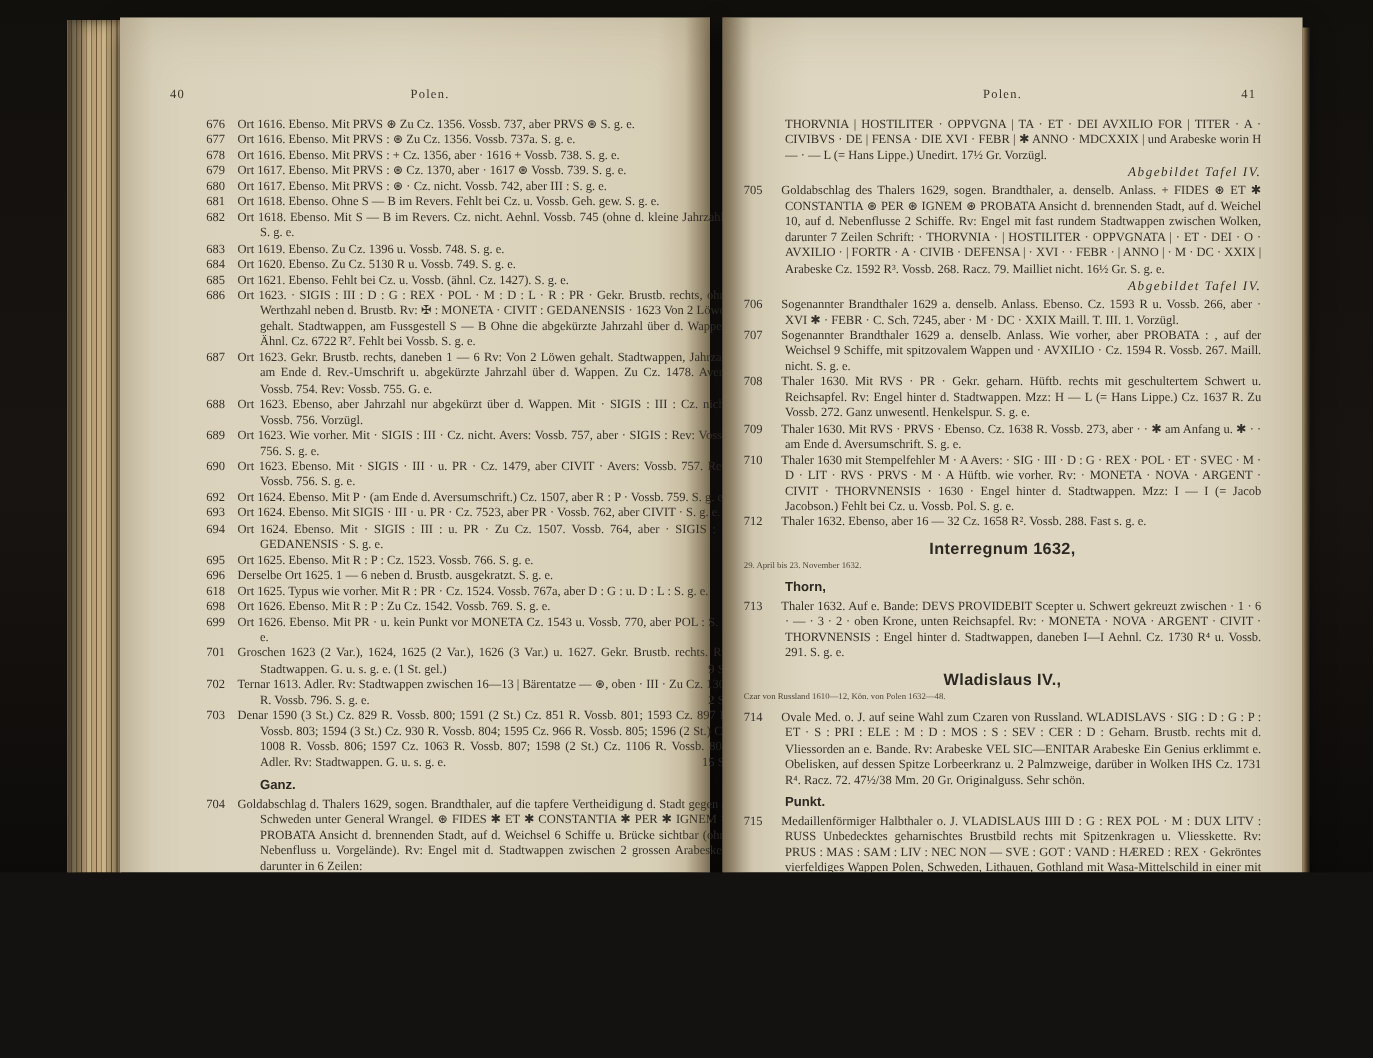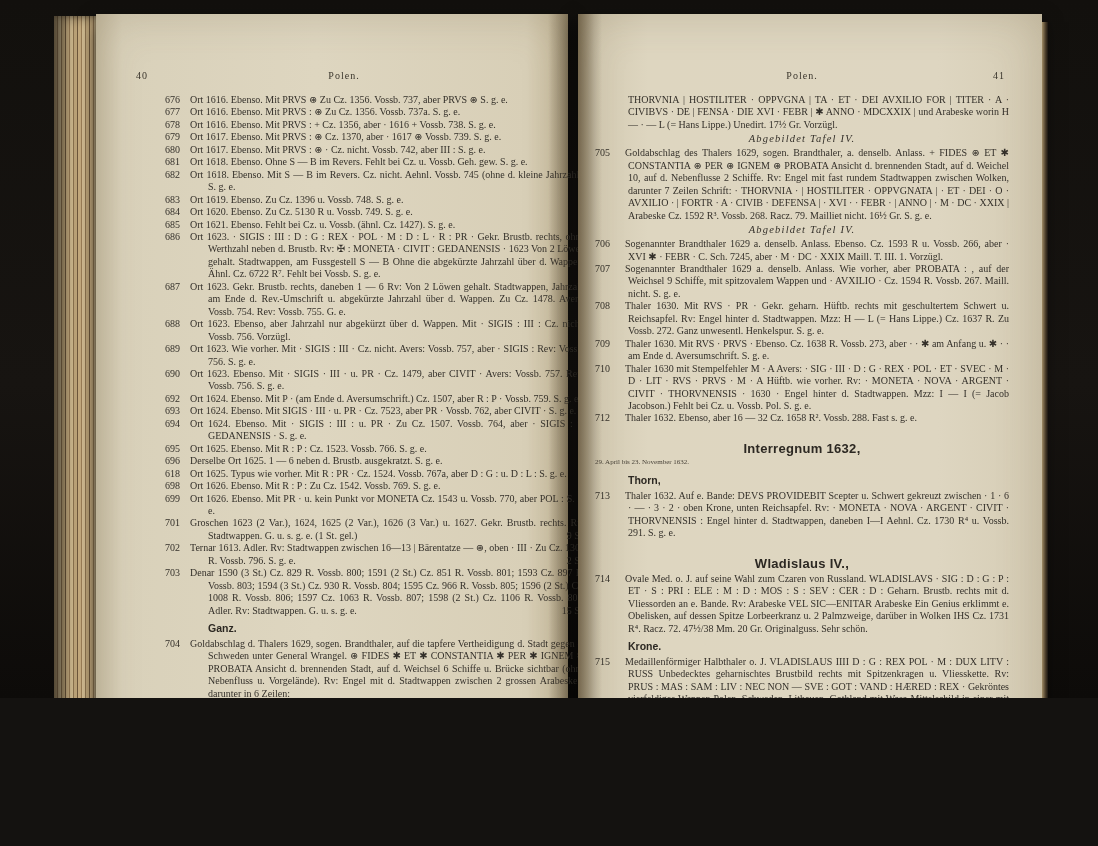--- a/index.html
+++ b/index.html
@@ -36,23 +36,23 @@
   .col{position:absolute;top:80px;font-size:10px;line-height:12.45px;color:#34302a;}
   .page-left .col{left:38px;width:420px;margin-left:31px;--hang:43px;--numw:25px;}
   .page-right .col{left:17px;width:414px;--hang:33px;--numw:30px;}
   .entry{padding-left:var(--hang);text-indent:calc(-1*var(--hang));text-align:justify;}
   .num{display:inline-block;width:var(--numw);text-indent:0;}
   .count{float:right;text-indent:0;padding-left:8px;}
   .cont{padding-left:var(--hang);text-align:justify;}
   .h-left{font-family:"Liberation Sans",sans-serif;font-weight:bold;font-size:10.5px;line-height:13px;
     padding-left:var(--hang);margin:5px 0 3px;color:#2c2822;}
   .h-center{font-family:"Liberation Sans",sans-serif;font-weight:bold;font-size:13px;line-height:15px;
-    text-align:center;letter-spacing:.3px;margin:16px 0 2px;color:#2c2822;}
+    text-align:center;letter-spacing:.3px;margin:6px 0 2px;color:#2c2822;}
   .caption{font-size:7px;line-height:9px;text-align:left;color:#4a443a;margin:0 0 7px;}
-  .italic-center{font-style:italic;font-size:10.5px;line-height:13px;text-align:center;
+  .italic-center{font-style:italic;font-size:10.5px;line-height:13px;text-align:right;
     letter-spacing:1.2px;margin:1px 0 2px;}
 </style>
 </head>
 <body>
 
 <div class="scene">
   <div class="fore-edge"></div>
 
   <div class="page page-left col-left">
     <div class="gutter-shade"></div>
@@ -107,20 +107,21 @@
         <div class="entry"><span class="num">707</span>Sogenannter Brandthaler 1629 a. denselb. Anlass.  Wie vorher, aber PROBATA : , auf der Weichsel 9 Schiffe, mit spitzovalem Wappen und · AVXILIO ·  Cz. 1594 R. Vossb. 267.  Maill. nicht.  S. g. e.</div>
         <div class="entry"><span class="num">708</span>Thaler 1630.  Mit RVS · PR ·  Gekr. geharn. Hüftb. rechts mit geschultertem Schwert u. Reichsapfel.  Rv: Engel hinter d. Stadtwappen.  Mzz: H — L (= Hans Lippe.) Cz. 1637 R.  Zu Vossb. 272.  Ganz unwesentl. Henkelspur.  S. g. e.</div>
         <div class="entry"><span class="num">709</span>Thaler 1630.  Mit RVS · PRVS ·  Ebenso.  Cz. 1638 R.  Vossb. 273, aber · · ✱ am Anfang u. ✱ · · am Ende d. Aversumschrift.  S. g. e.</div>
         <div class="entry"><span class="num">710</span>Thaler 1630 mit Stempelfehler M · A  Avers: · SIG · III · D : G · REX · POL · ET · SVEC · M · D · LIT · RVS · PRVS · M · A  Hüftb. wie vorher.  Rv: · MONETA · NOVA · ARGENT · CIVIT · THORVNENSIS · 1630 ·  Engel hinter d. Stadtwappen.  Mzz: I — I (= Jacob Jacobson.)  Fehlt bei Cz. u. Vossb.  Pol.  S. g. e.</div>
         <div class="entry"><span class="num">712</span>Thaler 1632.  Ebenso, aber 16 — 32  Cz. 1658 R².  Vossb. 288.  Fast s. g. e.</div>
         <div class="h-center">Interregnum 1632,</div>
         <div class="caption">29. April bis 23. November 1632.</div>
         <div class="h-left">Thorn,</div>
         <div class="entry"><span class="num">713</span>Thaler 1632.  Auf e. Bande:  DEVS PROVIDEBIT  Scepter u. Schwert gekreuzt zwischen · 1 · 6 · — · 3 · 2 · oben Krone, unten Reichsapfel.  Rv: · MONETA · NOVA · ARGENT · CIVIT · THORVNENSIS :  Engel hinter d. Stadtwappen,  daneben I—I Aehnl. Cz. 1730 R⁴ u. Vossb. 291.  S. g. e.</div>
         <div class="h-center">Wladislaus IV.,</div>
+        <div class="caption">Czar von Russland 1610—12, Kön. von Polen 1632—48.</div>
         <div class="entry"><span class="num">714</span>Ovale Med. o. J. auf seine Wahl zum Czaren von Russland.  WLADISLAVS · SIG : D : G : P : ET · S : PRI : ELE : M : D : MOS : S : SEV : CER : D :  Geharn. Brustb. rechts mit d. Vliessorden an e. Bande.  Rv: Arabeske VEL SIC—ENITAR Arabeske Ein Genius erklimmt e. Obelisken, auf dessen Spitze Lorbeerkranz u. 2 Palmzweige, darüber in Wolken IHS  Cz. 1731 R⁴.  Racz. 72.  47½/38 Mm.  20 Gr. Originalguss.  Sehr schön.</div>
-        <div class="h-left">Krone.</div>
+        <div class="h-left">Punkt.</div>
         <div class="entry"><span class="num">715</span>Medaillenförmiger Halbthaler o. J.  VLADISLAUS IIII D : G : REX POL · M : DUX LITV : RUSS  Unbedecktes geharnischtes Brustbild rechts mit Spitzenkragen u. Vliesskette.  Rv: PRUS : MAS : SAM : LIV : NEC NON — SVE : GOT : VAND : HÆRED : REX ·  Gekröntes vierfeldiges Wappen Polen, Schweden, Lithauen, Gothland mit Wasa-Mittelschild in einer mit Blumenguirlanden, Früchten und mit der Vliessordenskette verzierten Cartouche.  Cz. 1881 R⁴.  Racz. nicht. 39 Mm.  17 Gr.  Sehr schön.</div>
       </div>
   </div>
 
   <div class="right-edge"></div>
 </div>
 
 </body></html>

